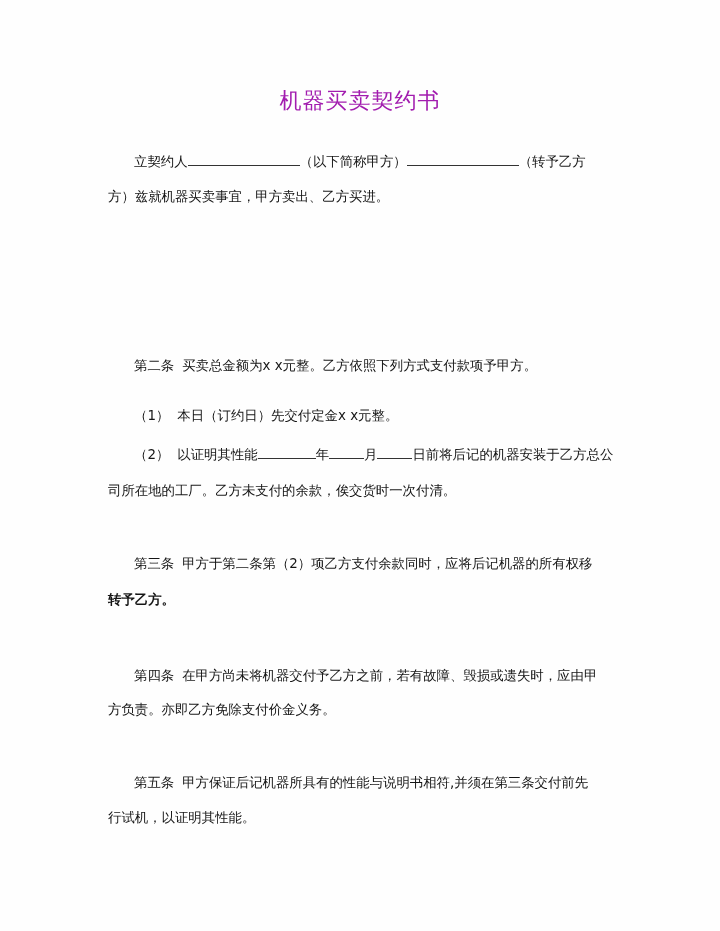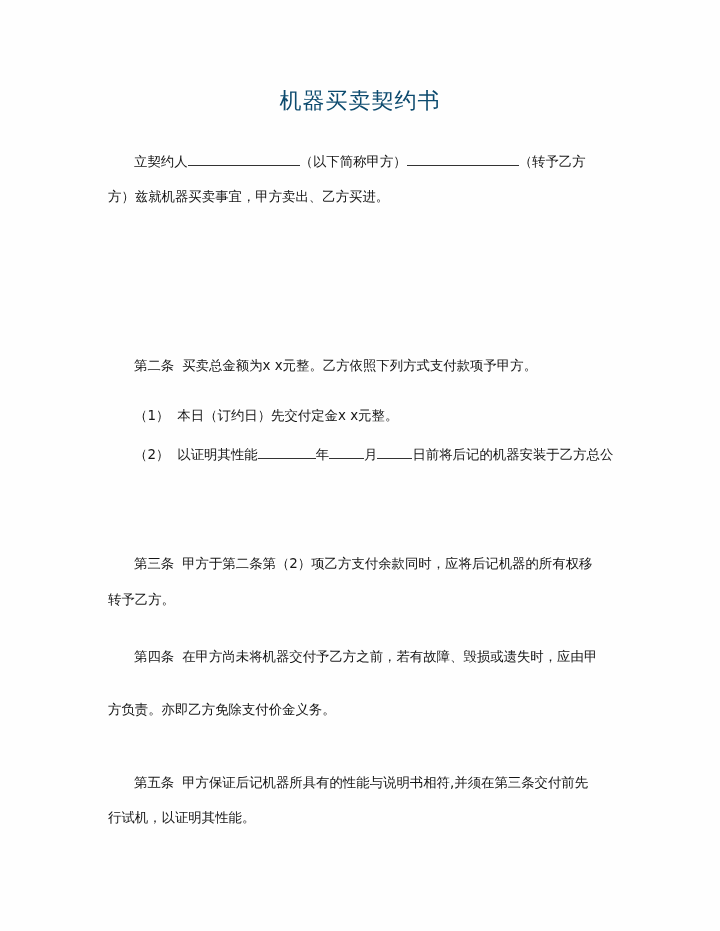--- a/index.html
+++ b/index.html
@@ -21,21 +21,21 @@
       width: 720px; height: 931px;
       background: #fefefe;
     }
     .title {
       position: absolute;
       left: 0; width: 720px;
       top: 86px;
       text-align: center;
       font-size: 22px;
       letter-spacing: 1px;
-      color: #0c4a6e;
+      color: #a21caf;
       font-weight: normal;
     }
     .line {
       position: absolute;
       left: 108px;
       font-size: 13.4px;
       line-height: 18px;
       white-space: nowrap;
       color: #151515;
     }
@@ -65,27 +65,28 @@
     <span>第二条</span><span class="gap"></span><span>买卖总金额为x x元整。乙方依照下列方式支付款项予甲方。</span>
   </div>
 
   <div class="line indent" style="top:407px;">
     <span>（1）</span><span class="gap"></span><span>本日（订约日）先交付定金x x元整。</span>
   </div>
 
   <div class="line indent" style="top:444px;">
     <span>（2）</span><span class="gap"></span><span>以证明其性能</span><span class="blank" style="width:58px;"></span><span>年</span><span class="blank" style="width:35px;"></span><span>月</span><span class="blank" style="width:35px;"></span><span>日前将后记的机器安装于乙方总公</span>
   </div>
+  <div class="line" style="top:482px;">司所在地的工厂。乙方未支付的余款，俟交货时一次付清。</div>
 
   <div class="line indent" style="top:555px;">
     <span>第三条</span><span class="gap"></span><span>甲方于第二条第（2）项乙方支付余款同时，应将后记机器的所有权移</span>
   </div>
-  <div class="line" style="top:591px;">转予乙方。</div>
+  <div class="line" style="top:591px;font-weight:bold;">转予乙方。</div>
 
-  <div class="line indent" style="top:648px;">
+  <div class="line indent" style="top:668px;font-family:Liberation Mono, monospace;">
     <span>第四条</span><span class="gap"></span><span>在甲方尚未将机器交付予乙方之前，若有故障、毁损或遗失时，应由甲</span>
   </div>
   <div class="line indent" style="top:774px;">
     <span>第五条</span><span class="gap"></span><span>甲方保证后记机器所具有的性能与说明书相符,并须在第三条交付前先</span>
   </div>
 
   <div class="line" style="top:701px;">方负责。亦即乙方免除支付价金义务。</div>
   <div class="line" style="top:809px;">行试机，以证明其性能。</div>
 
 </div>

